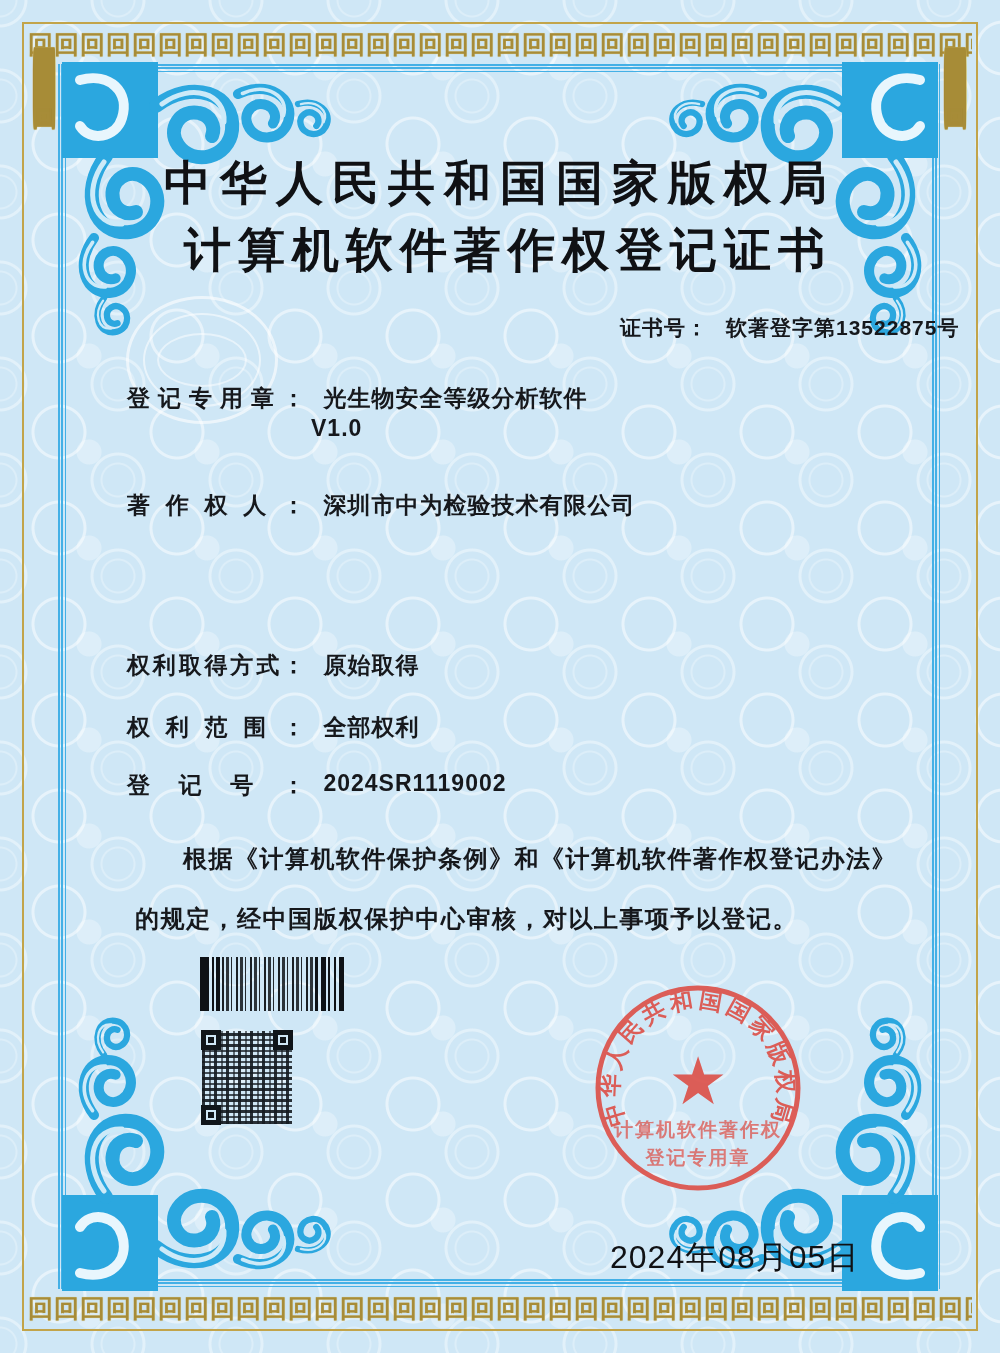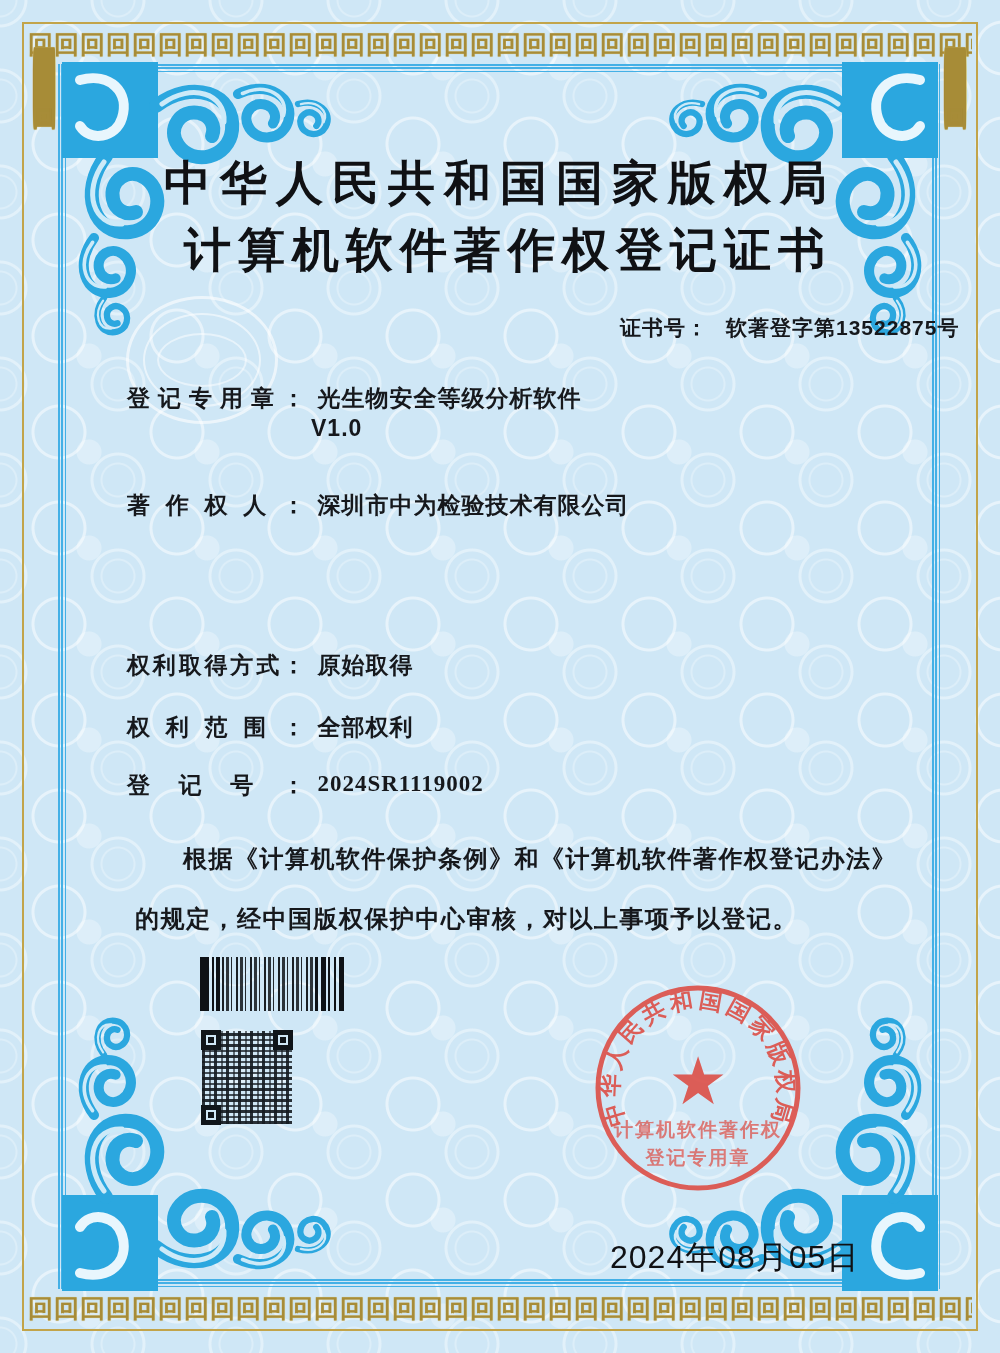--- a/index.html
+++ b/index.html
@@ -49,21 +49,21 @@
   .emblem::after{content:"";position:absolute;left:28px;top:34px;width:86px;height:50px;border-radius:50%;border:2px solid rgba(255,255,255,.5);}
   
   .title{position:absolute;left:0;right:0;top:158px;text-align:center;
     font-family:"Liberation Serif","DejaVu Serif",serif;font-weight:900;color:#101114;}
   .title .t1{font-size:47px;letter-spacing:9px;line-height:50px;}
   .title .t2{font-size:47px;letter-spacing:7px;line-height:50px;margin-top:17px;margin-left:16px;}
   .certno{position:absolute;left:620px;top:314px;font-size:21px;font-weight:700;letter-spacing:1px;white-space:nowrap;}
   .certno .gap{display:inline-block;width:18px;}
   .frow{position:absolute;left:127px;font-size:23px;font-weight:700;white-space:nowrap;}
   .flabel{display:inline-block;width:178px;text-align:justify;text-align-last:justify;text-justify:inter-character;vertical-align:top;}
-  .fvalue{display:inline-block;margin-left:6px;letter-spacing:1px;font-family:Liberation Serif, serif;}
+  .fvalue{display:inline-block;margin-left:12px;letter-spacing:1px;}
   .fextra{position:absolute;left:311px;font-size:23px;font-weight:700;letter-spacing:1px;}
   .statement{position:absolute;left:135px;width:762px;top:829px;font-size:24px;font-weight:700;
     line-height:60px;text-indent:2em;letter-spacing:1.5px;}
   
   .barcode{position:absolute;left:200px;top:957px;width:147px;height:54px;}
   .barcode .mid{position:absolute;left:22px;right:34px;top:0;bottom:0;
     background:
       repeating-linear-gradient(90deg,rgba(16,20,24,.95) 0 2px,transparent 2px 4px,rgba(16,20,24,.85) 4px 7px,transparent 7px 9px,rgba(16,20,24,.9) 9px 10px,transparent 10px 14px),
       repeating-linear-gradient(0deg,rgba(207,231,246,.85) 0 3px,transparent 3px 6px,rgba(207,231,246,.5) 6px 8px,transparent 8px 11px);}
   .barcode .gl{position:absolute;left:0;top:0;bottom:0;width:20px;

